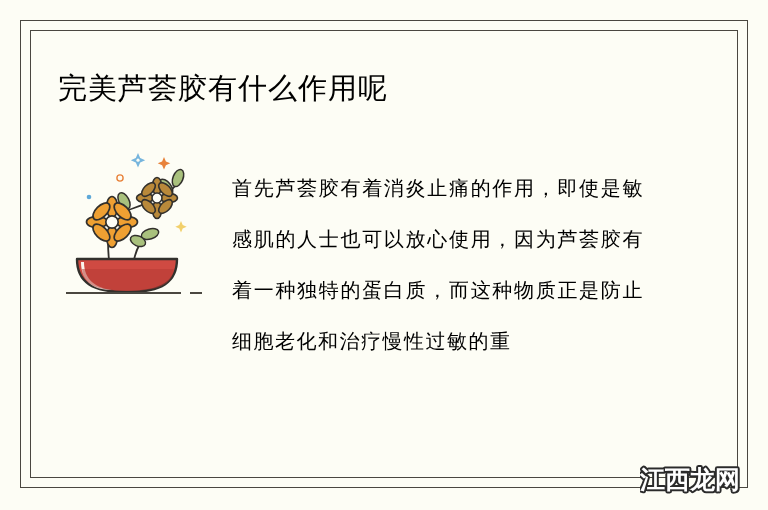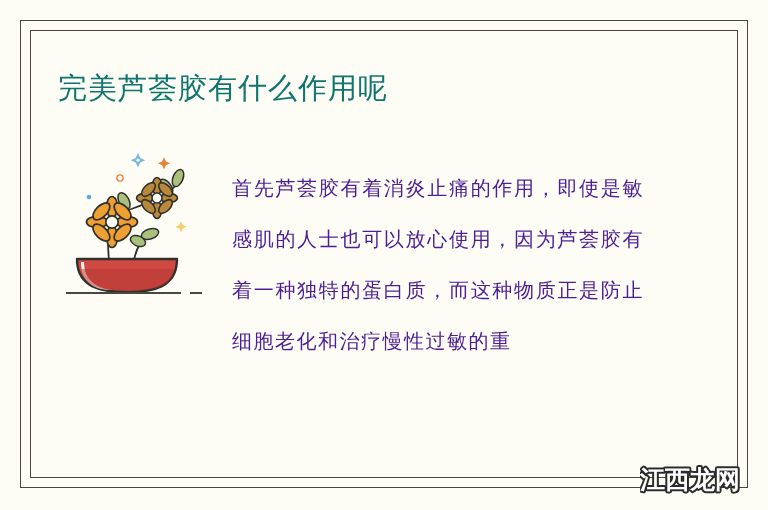--- a/index.html
+++ b/index.html
@@ -38,21 +38,21 @@
     border: 1px solid #4a4740;
     box-sizing: border-box;
   }
   .title {
     position: absolute;
     left: 58px;
     top: 68px;
     font-size: 29px;
     line-height: 40px;
     letter-spacing: 1px;
-    color: #0f766e;
+    color: #000000;
     font-family: "Liberation Sans", "DejaVu Sans", sans-serif;
     white-space: nowrap;
   }
   .illustration {
     position: absolute;
     left: 62px;
     top: 140px;
     width: 150px;
     height: 165px;
   }
@@ -61,21 +61,21 @@
     width: 150px;
     height: 165px;
   }
   .body-text {
     position: absolute;
     left: 232px;
     top: 163px;
     width: 412px;
     font-size: 20px;
     line-height: 51px;
-    color: #4c1d95;
+    color: #000000;
     font-family: "DejaVu Serif", "Liberation Serif", serif;
     letter-spacing: 1.5px;
     text-align: justify;
     text-justify: inter-character;
   }
   .watermark {
     position: absolute;
     left: 640px;
     top: 462px;
     width: 104px;

